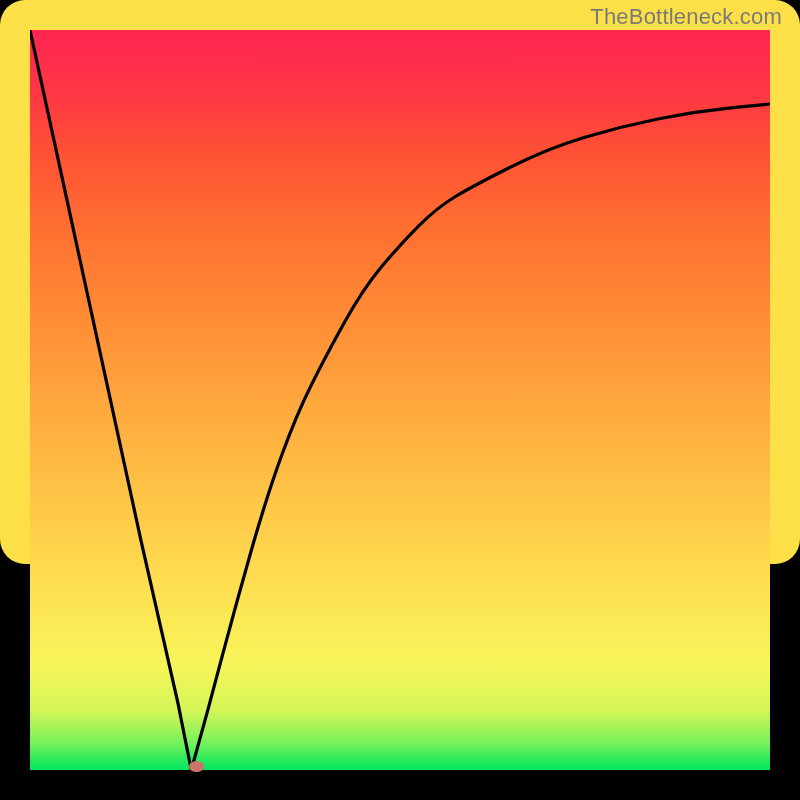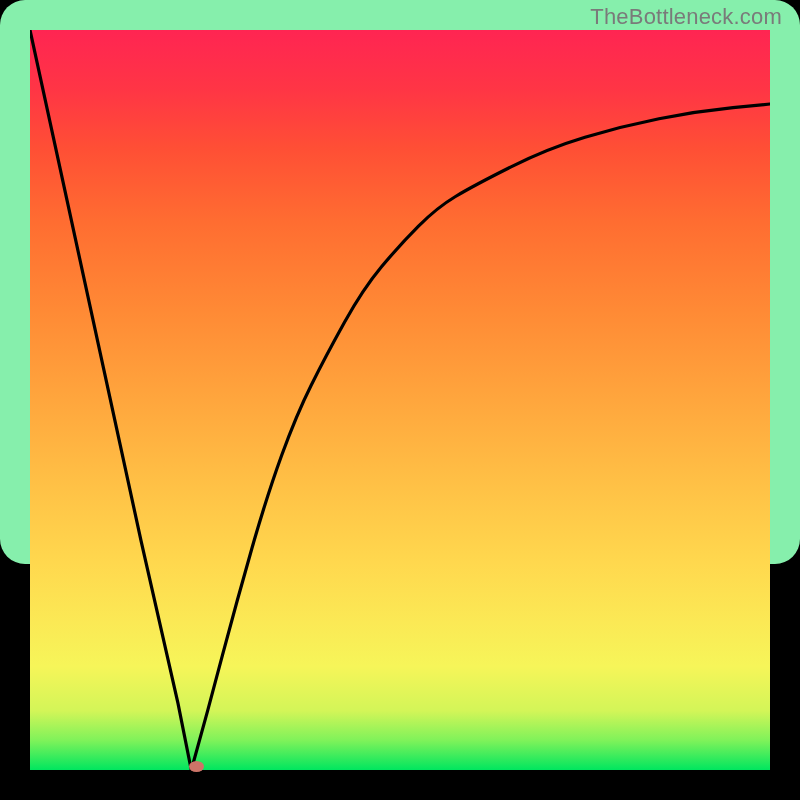--- a/index.html
+++ b/index.html
@@ -9,21 +9,21 @@
     height: 800px;
     background: #000;
     overflow: hidden;
   }
   .frame {
     position: absolute;
     left: 0;
     top: 0;
     width: 800px;
     height: 564px;
-    background: #86efac;
+    background: #fde047;
     border-radius: 25px;
   }
   .plot-area {
     position: absolute;
     left: 30px;
     top: 30px;
     width: 740px;
     height: 740px;
     
     background: linear-gradient(

